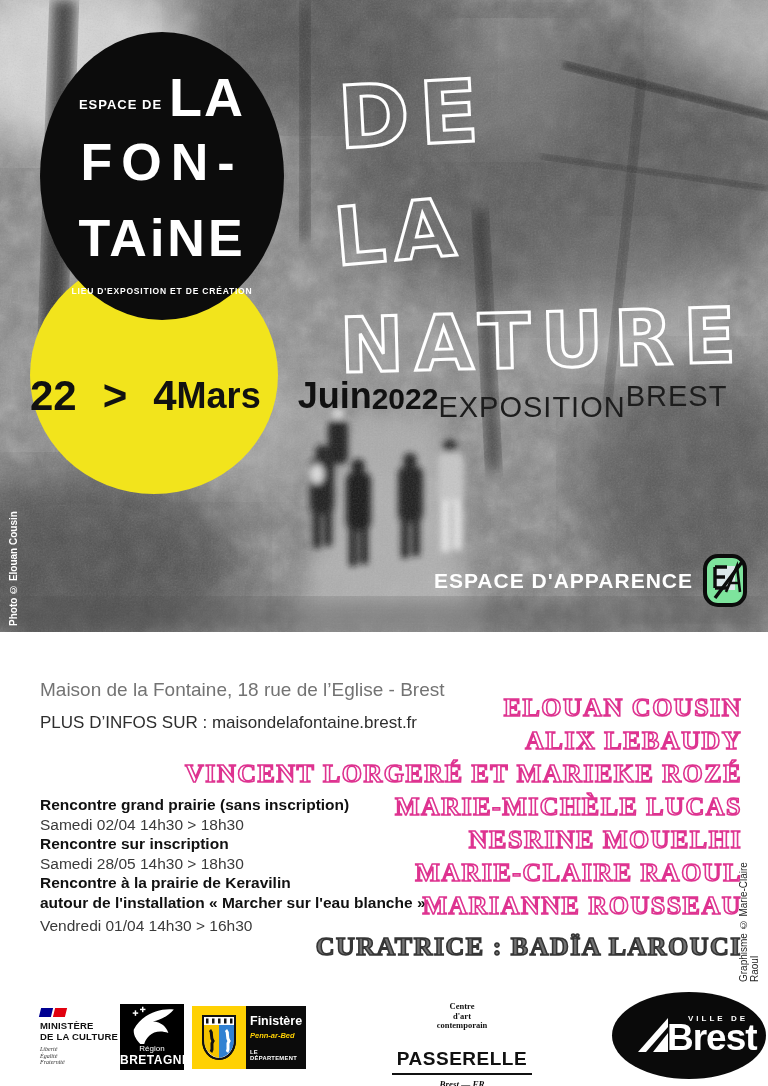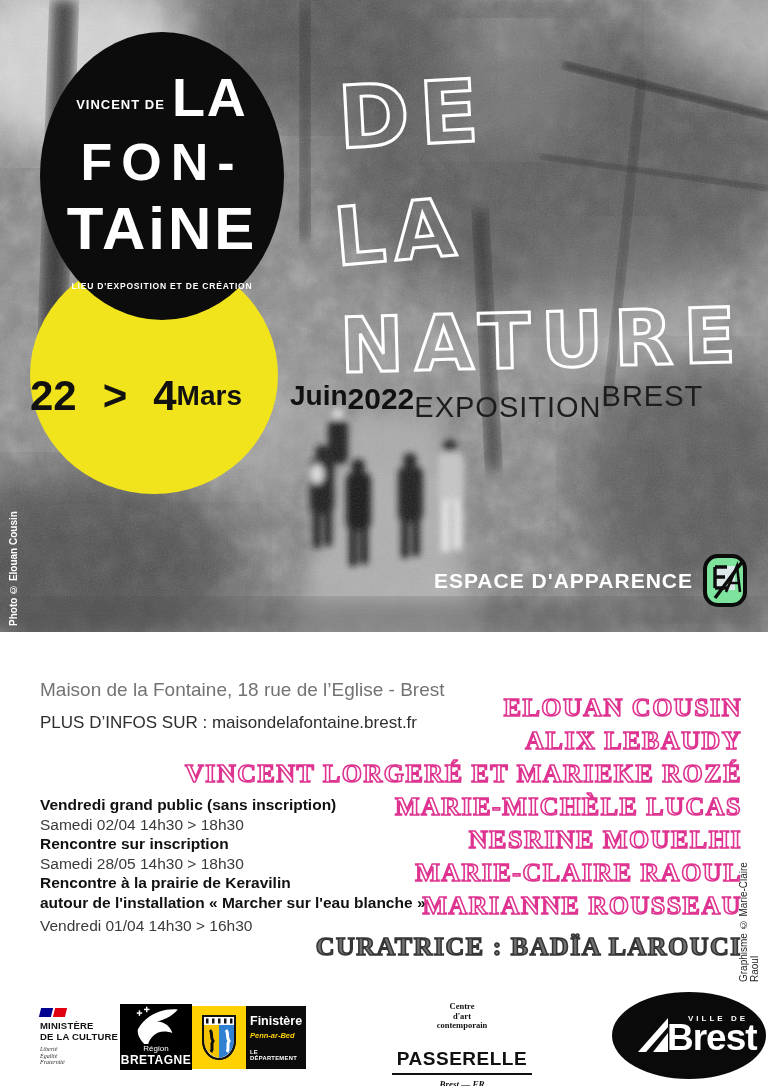--- a/index.html
+++ b/index.html
@@ -10,28 +10,28 @@
   .photo-wrap{position:absolute;left:0;top:0;width:768px;height:632px;}
 
   
   .circle-black{position:absolute;left:40px;top:32px;width:244px;height:288px;background:#0c0c0c;
                 border-radius:50%;z-index:5;display:flex;flex-direction:column;align-items:center;
                 padding-top:34px;box-sizing:border-box;color:#fff;}
   .row-la{display:flex;align-items:center;}
   .maison-de{font-size:13px;font-weight:bold;letter-spacing:1px;margin-right:7px;margin-top:14px;}
   .la-big{font-size:54px;font-weight:bold;letter-spacing:2px;}
   .fon{font-size:52px;font-weight:bold;letter-spacing:9px;margin-top:4px;}
-  .taine{font-size:60px;font-weight:bold;letter-spacing:3px;margin-top:2px;}
+  .taine{font-size:52px;font-weight:bold;letter-spacing:3px;margin-top:16px;}
   .lieu{font-size:8.5px;font-weight:bold;letter-spacing:0.8px;margin-top:18px;}
 
   .circle-yellow{position:absolute;left:30px;top:256px;width:248px;height:238px;background:#f2e41c;
                  border-radius:50%;z-index:4;display:flex;flex-direction:row;align-items:center;
                  padding-top:42px;box-sizing:border-box;color:#111;text-align:right;}
   .dates-row{display:flex;align-items:center;gap:26px;font-size:42px;font-weight:bold;line-height:40px;}
-  .months-row{display:flex;gap:48px;font-size:28px;font-weight:bold;line-height:30px;}
+  .months-row{display:flex;gap:37px;font-size:36px;font-weight:bold;line-height:30px;}
   .year{font-size:30px;font-weight:bold;margin-top:6px;}
   .expo{font-size:29px;font-weight:normal;color:#1d1d1d;margin-top:22px;line-height:33px;letter-spacing:1px;}
   .expo2{font-size:29px;font-weight:normal;color:#1d1d1d;line-height:33px;letter-spacing:1px;}
 
   
   .nature-line{position:absolute;font-family:"DejaVu Sans",sans-serif;font-weight:bold;
                color:rgba(255,255,255,0.06);-webkit-text-stroke:3px #ffffff;z-index:3;}
   .t-de{left:338px;top:64px;font-size:86px;letter-spacing:10px;transform:rotate(-3deg);}
   .t-la{left:334px;top:186px;font-size:80px;letter-spacing:8px;transform:rotate(-5deg);}
   .t-nature{left:340px;top:296px;font-size:76px;letter-spacing:11px;transform:rotate(-1.5deg);}
@@ -66,21 +66,21 @@
 
   
   .min-logo{position:absolute;left:40px;top:1008px;width:100px;color:#111;}
   .flag{display:flex;gap:2px;margin-bottom:3px;}
   .f-blue{width:12px;height:9px;background:#000091;transform:skewX(-14deg);}
   .f-red{width:12px;height:9px;background:#e1000f;transform:skewX(-14deg);}
   .min-l{font-size:9.5px;font-weight:bold;line-height:11px;letter-spacing:0.2px;}
   .motto{margin-top:4px;font-family:"Liberation Serif",serif;font-style:italic;font-size:6px;
          line-height:6.5px;color:#333;}
 
-  .bzh-logo{position:absolute;left:120px;top:1004px;width:72px;height:66px;background:#000;
+  .bzh-logo{position:absolute;left:120px;top:1004px;width:64px;height:66px;background:#000;
             text-align:center;}
   .bzh-region{position:absolute;left:0;width:100%;top:40px;color:#fff;font-size:8px;}
   .bzh-name{position:absolute;left:0;width:100%;top:49px;color:#fff;font-size:12px;font-weight:bold;letter-spacing:0.5px;}
 
   .fin-logo{position:absolute;left:192px;top:1006px;display:flex;height:63px;}
   .fin-yellow{width:54px;height:63px;background:#ffd103;display:flex;align-items:center;justify-content:center;}
   .fin-black{width:60px;height:63px;background:#0b0b0b;color:#fff;box-sizing:border-box;padding:9px 3px 0 4px;}
   .fin-name{font-size:12.5px;font-weight:bold;line-height:13px;}
   .fin-breton{font-size:7.5px;font-style:italic;font-weight:bold;color:#ffd103;margin-top:3px;}
   .fin-dept{font-size:5.8px;font-weight:bold;margin-top:9px;letter-spacing:0.3px;}
@@ -176,21 +176,21 @@
         <circle cx="338" cy="414" r="6" fill="#d8d8d8"></circle>
         <rect x="328" y="420" width="20" height="44" rx="7" fill="#1a1a1a"></rect>
       </g>
       <rect width="768" height="632" filter="url(#grain)" opacity="0.18"></rect>
       <rect y="600" width="768" height="32" fill="#4a4a4a" opacity="0.45" filter="url(#b12)"></rect>
     </svg>
   </div>
 
   <div class="circle-black">
     <div class="row-la">
-      <span class="maison-de">VINCENT DE</span>
+      <span class="maison-de">ESPACE DE</span>
       <span class="la-big">LA</span>
     </div>
     <div class="fon">FON-</div>
     <div class="taine">TAiNE</div>
     <div class="lieu">LIEU D'EXPOSITION ET DE CRÉATION</div>
   </div>
 
   <div class="circle-yellow">
     <div class="dates-row">
       <span>22</span>
@@ -233,21 +233,21 @@
     <div class="artist-line">ALIX LEBAUDY</div>
     <div class="artist-line">VINCENT LORGERÉ  ET MARIEKE ROZÉ</div>
     <div class="artist-line">MARIE-MICHÈLE LUCAS</div>
     <div class="artist-line">NESRINE MOUELHI</div>
     <div class="artist-line">MARIE-CLAIRE RAOUL</div>
     <div class="artist-line">MARIANNE ROUSSEAU</div>
     <div class="curator-line">CURATRICE : BADÏA LAROUCI</div>
   </div>
 
   <div class="events">
-    <div class="ev-b">Vendredi grand public (sans inscription)</div>
+    <div class="ev-b">Rencontre grand prairie (sans inscription)</div>
     <div class="ev-t">Samedi 02/04 14h30 &gt; 18h30</div>
     <div class="ev-b">Rencontre sur inscription</div>
     <div class="ev-t">Samedi 28/05 14h30 &gt; 18h30</div>
     <div class="ev-b">Rencontre à la prairie de Keravilin</div>
     <div class="ev-b">autour de l'installation « Marcher sur l'eau blanche »</div>
     <div class="ev-t-last">Vendredi 01/04 14h30 &gt; 16h30</div>
   </div>
 
   <div class="design-credit">Graphisme © Marie-Claire Raoul</div>
 

